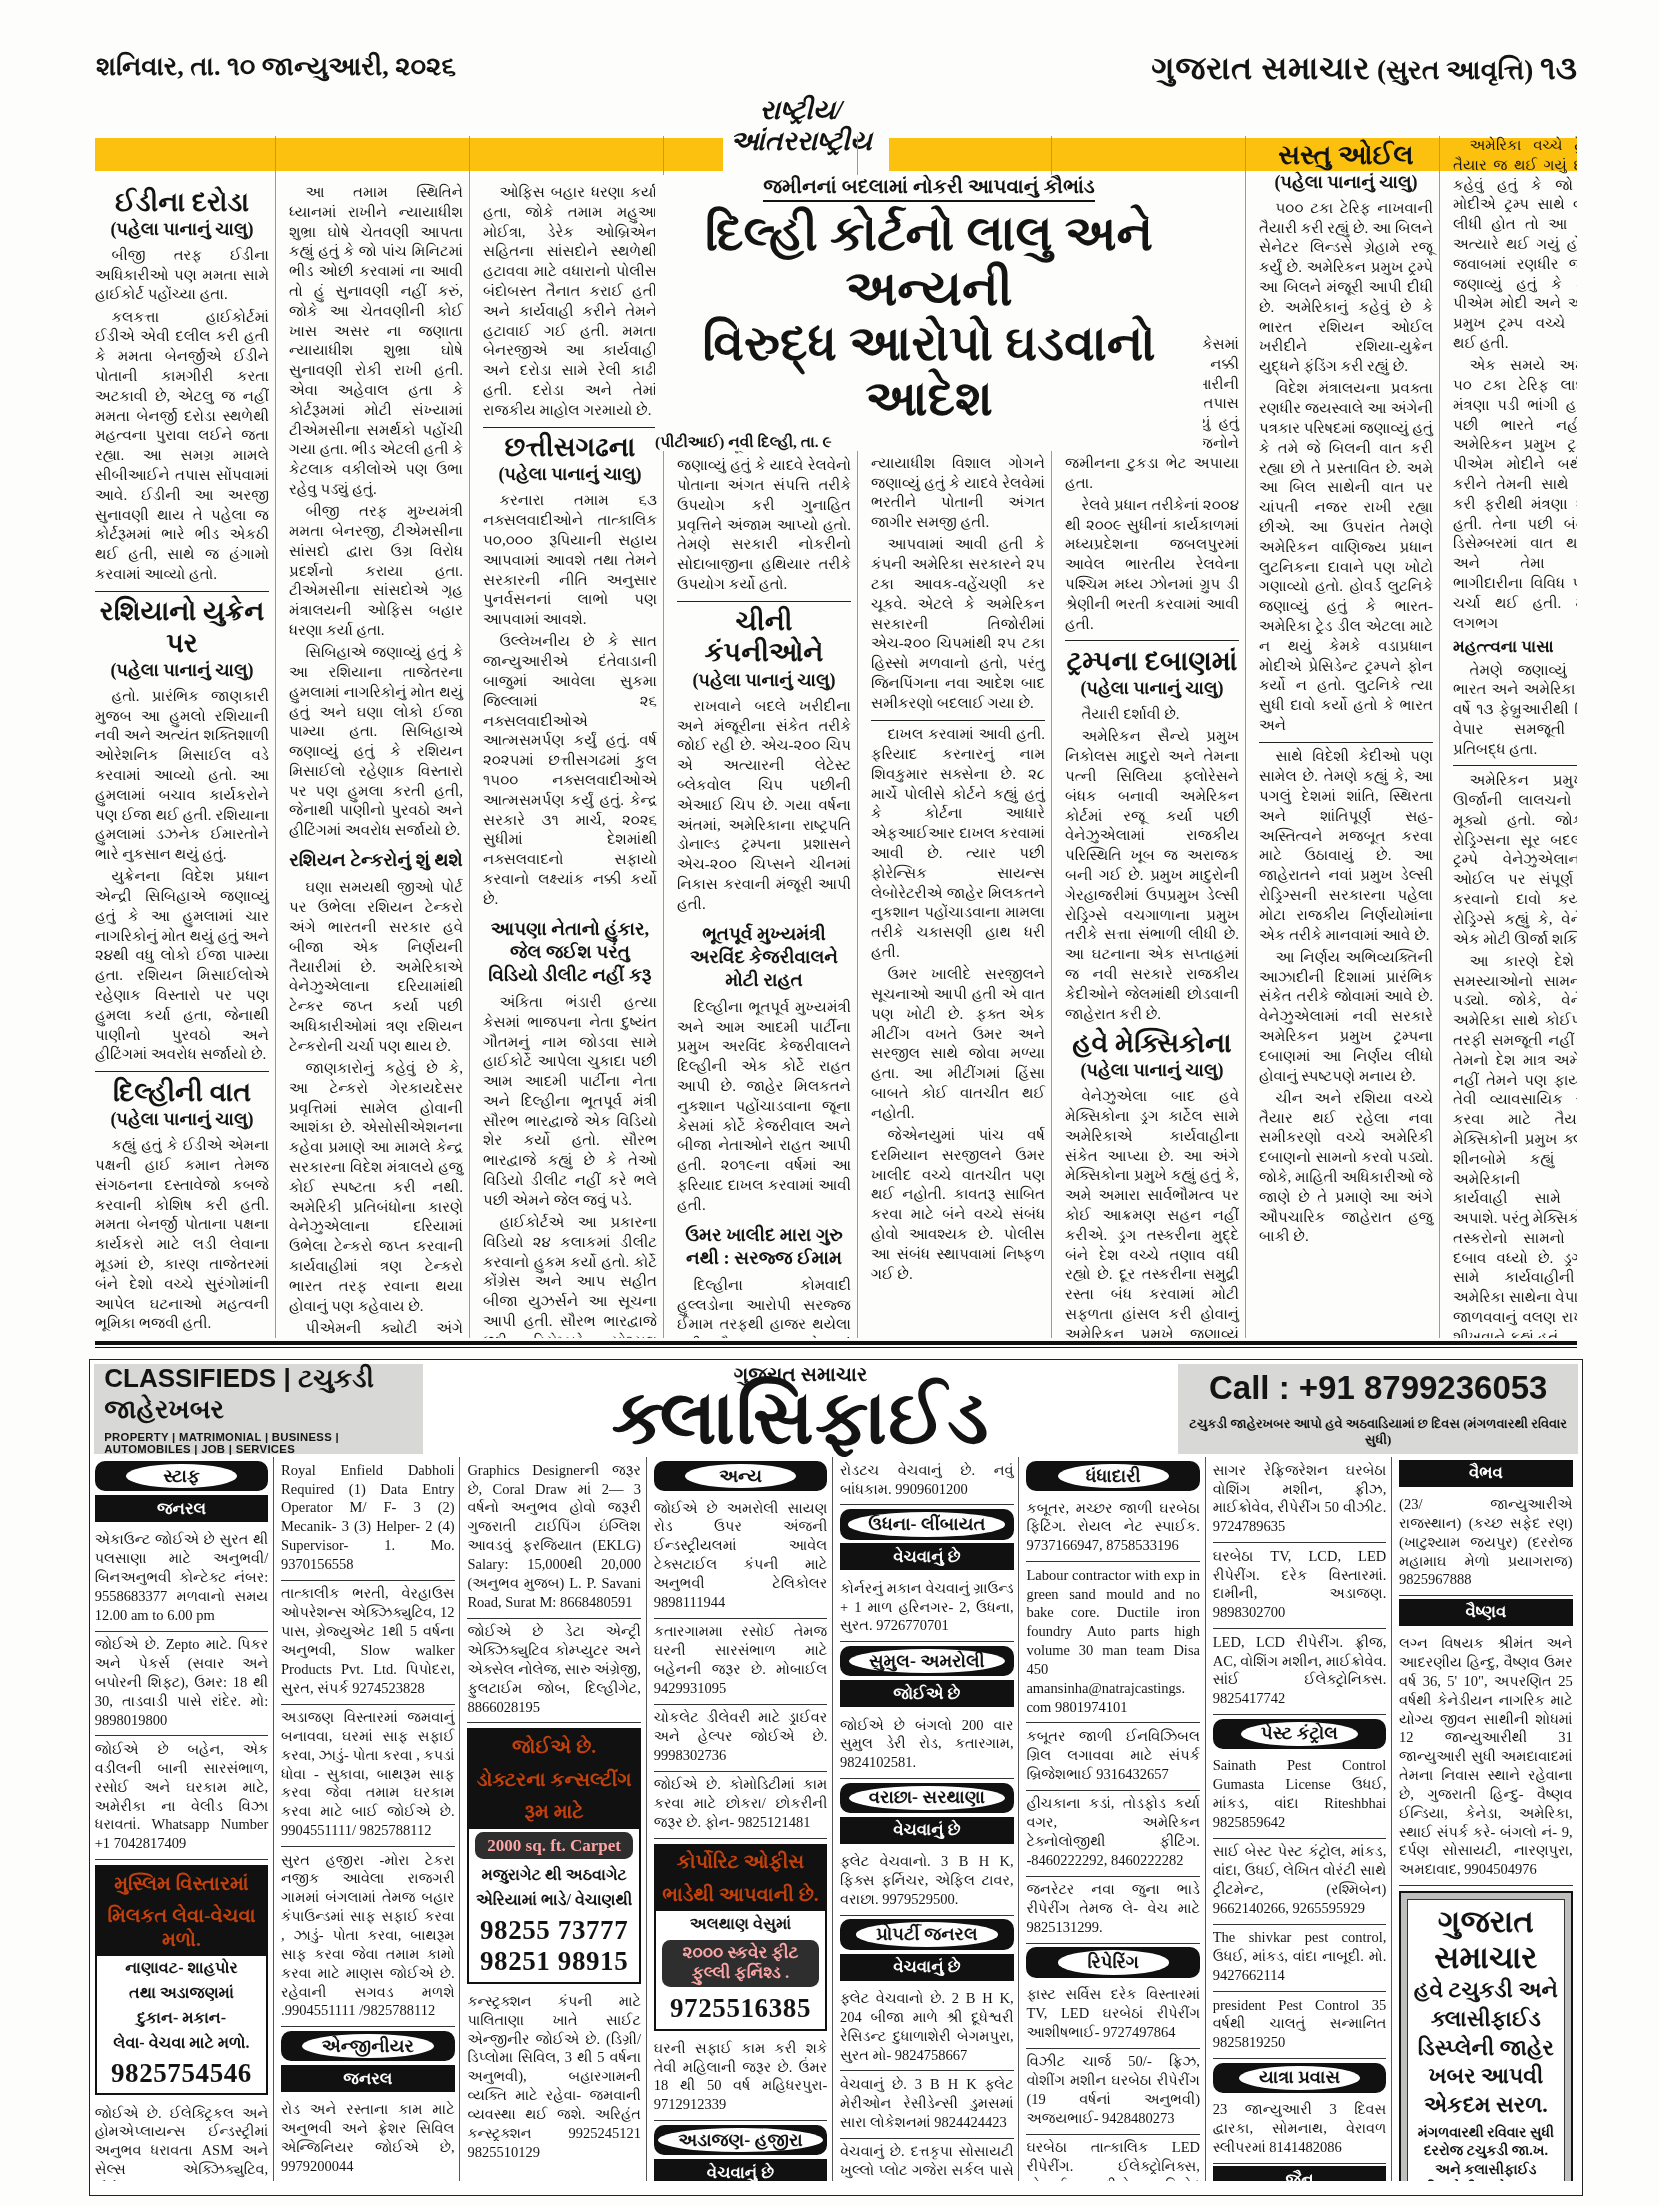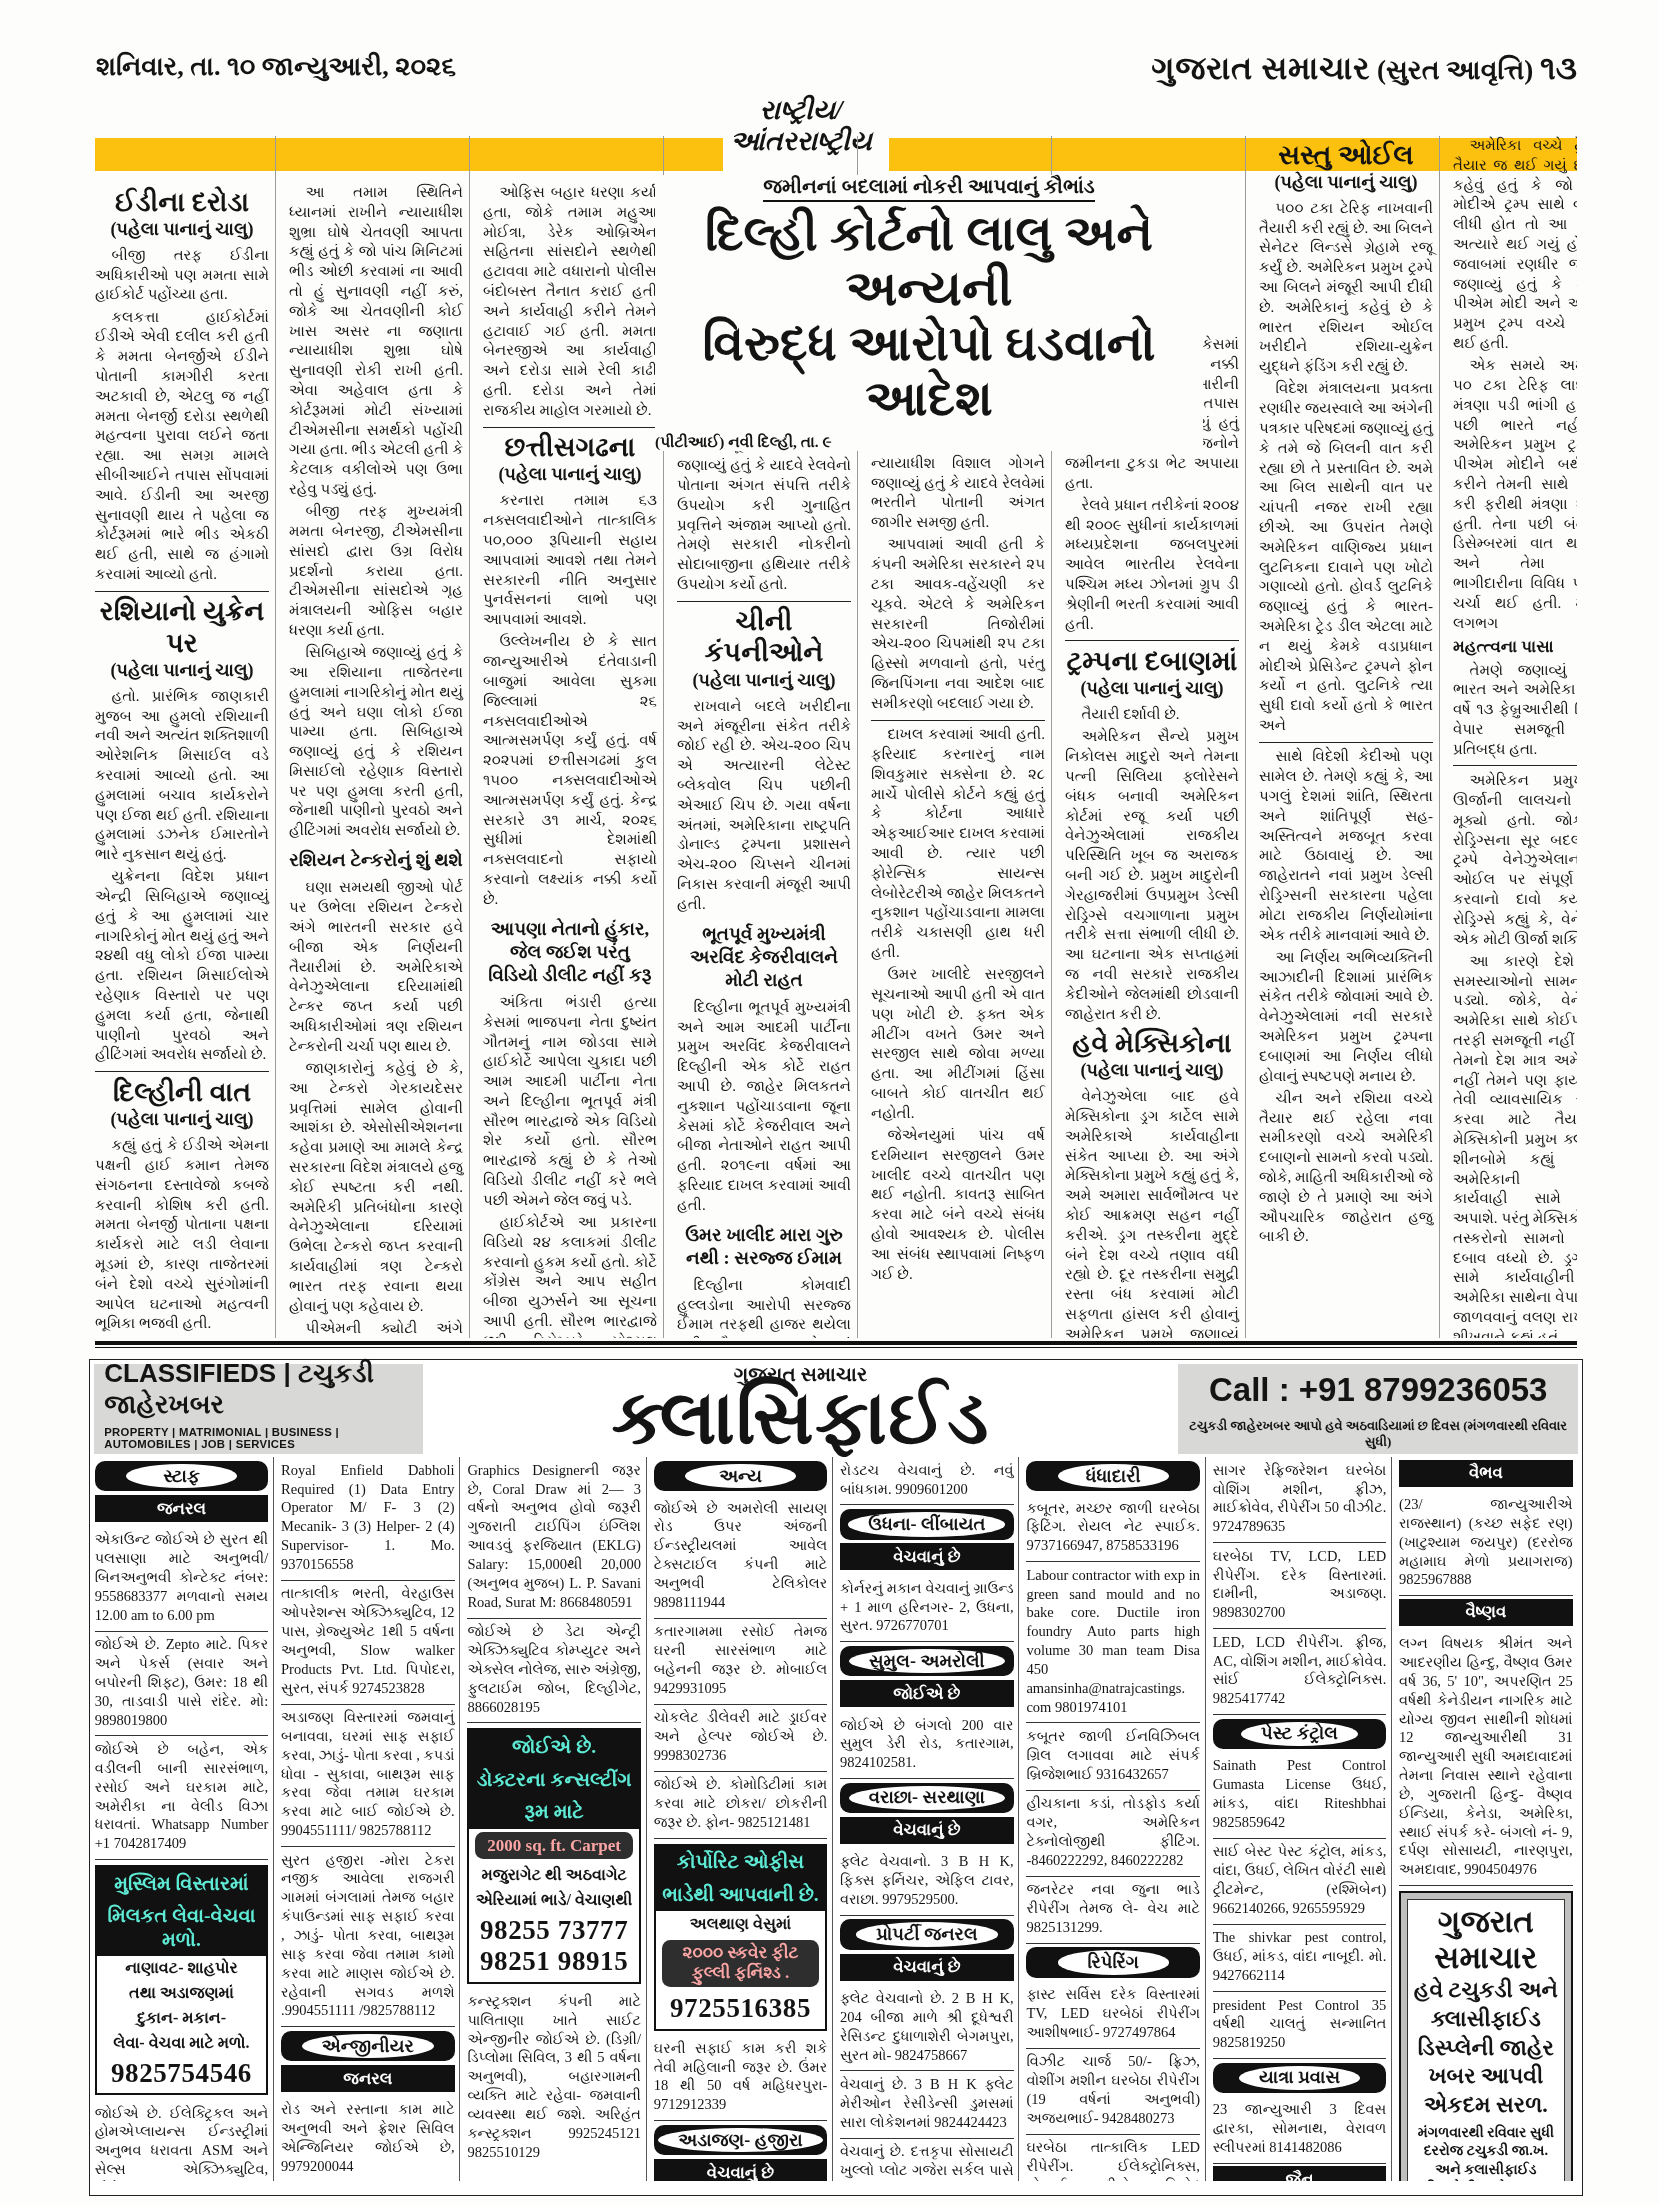--- a/index.html
+++ b/index.html
@@ -30,41 +30,41 @@
   #bighead{position:absolute;left:655px;top:175px;width:548px;background:#fdfdfb;text-align:center;z-index:5;}
   #bighead .kick{display:inline-block;font-size:20px;font-weight:900;border-bottom:2.4px solid #111;padding-bottom:2.4px;margin-bottom:4.7px;}
   #bighead .main{font-size:49px;font-weight:900;line-height:1.12;}
   #bighead .by{font-size:15.4px;font-weight:bold;text-align:left;margin-top:6px;}
 
   .thickrule{position:absolute;left:95px;top:1341px;width:1482px;border-top:4.7px solid #111;border-bottom:1.8px solid #111;height:2.4px;}
 
   
   #cls{position:absolute;left:89px;top:1359px;width:1492px;height:835px;border:1.8px solid #222;background:#fff;}
   #clsbanner{position:relative;height:90px;margin:3.6px;display:flex;align-items:stretch;}
-  .cpanel{background:#d8d8d6;flex:0 0 auto;display:flex;flex-direction:column;justify-content:flex-end;padding:3.6px 10.7px;}
+  .cpanel{background:#d8d8d6;flex:0 0 auto;display:flex;flex-direction:column;justify-content:center;padding:3.6px 10.7px;}
   .cpanel.left{width:308px;}
   .cpanel.right{width:379px;text-align:center;}
   .cp-title{font-size:26px;font-weight:900;font-family:"Liberation Sans","DejaVu Sans",sans-serif;}
   .cp-title .gu{font-weight:900;}
   .cp-cats{font-size:11.3px;font-weight:bold;letter-spacing:0.3px;margin-top:6px;font-family:"Liberation Sans","DejaVu Sans",sans-serif;}
   .cp-call{font-size:33px;font-weight:900;font-family:"Liberation Sans","DejaVu Sans",sans-serif;}
   .cp-callsub{font-size:13px;font-weight:bold;margin-top:9px;}
   .cbrandwrap{flex:1;text-align:center;line-height:1;}
   .cbrand{font-size:20px;font-weight:900;}
   .cbig{font-size:75px;font-weight:900;letter-spacing:1.2px;margin-top:-3.6px;}
   #clscols{display:flex;gap:7.1px;margin:2.4px 4.7px;height:724px;overflow:hidden;}
   .ccol{flex:1 1 0;overflow:hidden;border-right:1.2px solid #555;padding-right:4.7px;}
   .ccol:last-child{border-right:none;}
   .oval{background:#111;border-radius:10px;padding:3px;margin:3.6px 0;text-align:center;}
   .oval span{display:inline-block;background:#fff;border-radius:50%;padding:1.8px 20px;font-size:18px;font-weight:900;min-width:71px;}
   .cbar{background:#111;color:#fff;font-size:16.6px;font-weight:bold;text-align:center;padding:3.6px 1.2px;margin:2.4px 0 4.7px;}
   .cad{font-size:14.5px;line-height:1.3;text-align:justify;padding:3.6px 0 6px;border-bottom:1.2px solid #333;}
   .cad:last-child{border-bottom:none;}
   .cbox{border:2.4px solid #111;margin:4.7px 0;padding:0 0 4.7px;text-align:center;}
-  .cbox .bhead{background:#111;color:#5eead4;font-size:19.6px;font-weight:900;padding:4.7px 2.4px;line-height:1.2;}
+  .cbox .bhead{background:#111;color:#c2410c;font-size:19.6px;font-weight:900;padding:4.7px 2.4px;line-height:1.2;}
   .cbox .bline{font-size:16px;font-weight:bold;padding:2.4px 3.6px;line-height:1.25;}
   .cbox .bdark{background:#2e2e2e;color:#fca5a5;font-size:17px;font-weight:900;border-radius:8.3px;margin:3.6px 6px;padding:3.6px 2.4px;}
   .cbox .bbig{font-size:27px;font-weight:900;letter-spacing:0.6px;padding-top:2.4px;}
   .cbox.promo{background:#bfbfbd;padding:6px;}
   .cbox.promo .inner{background:#fff;border:1.2px solid #333;padding:4.7px 3.6px;}
   .cbox.promo .pbrand{font-size:31px;font-weight:900;}
   .cbox.promo .pl{font-size:22px;font-weight:700;line-height:1.3;text-align:center;}
   .cbox.promo .ps{font-size:14.2px;font-weight:bold;line-height:1.3;margin-top:3.6px;}
   .spacer{width:100%;}
 </style>

